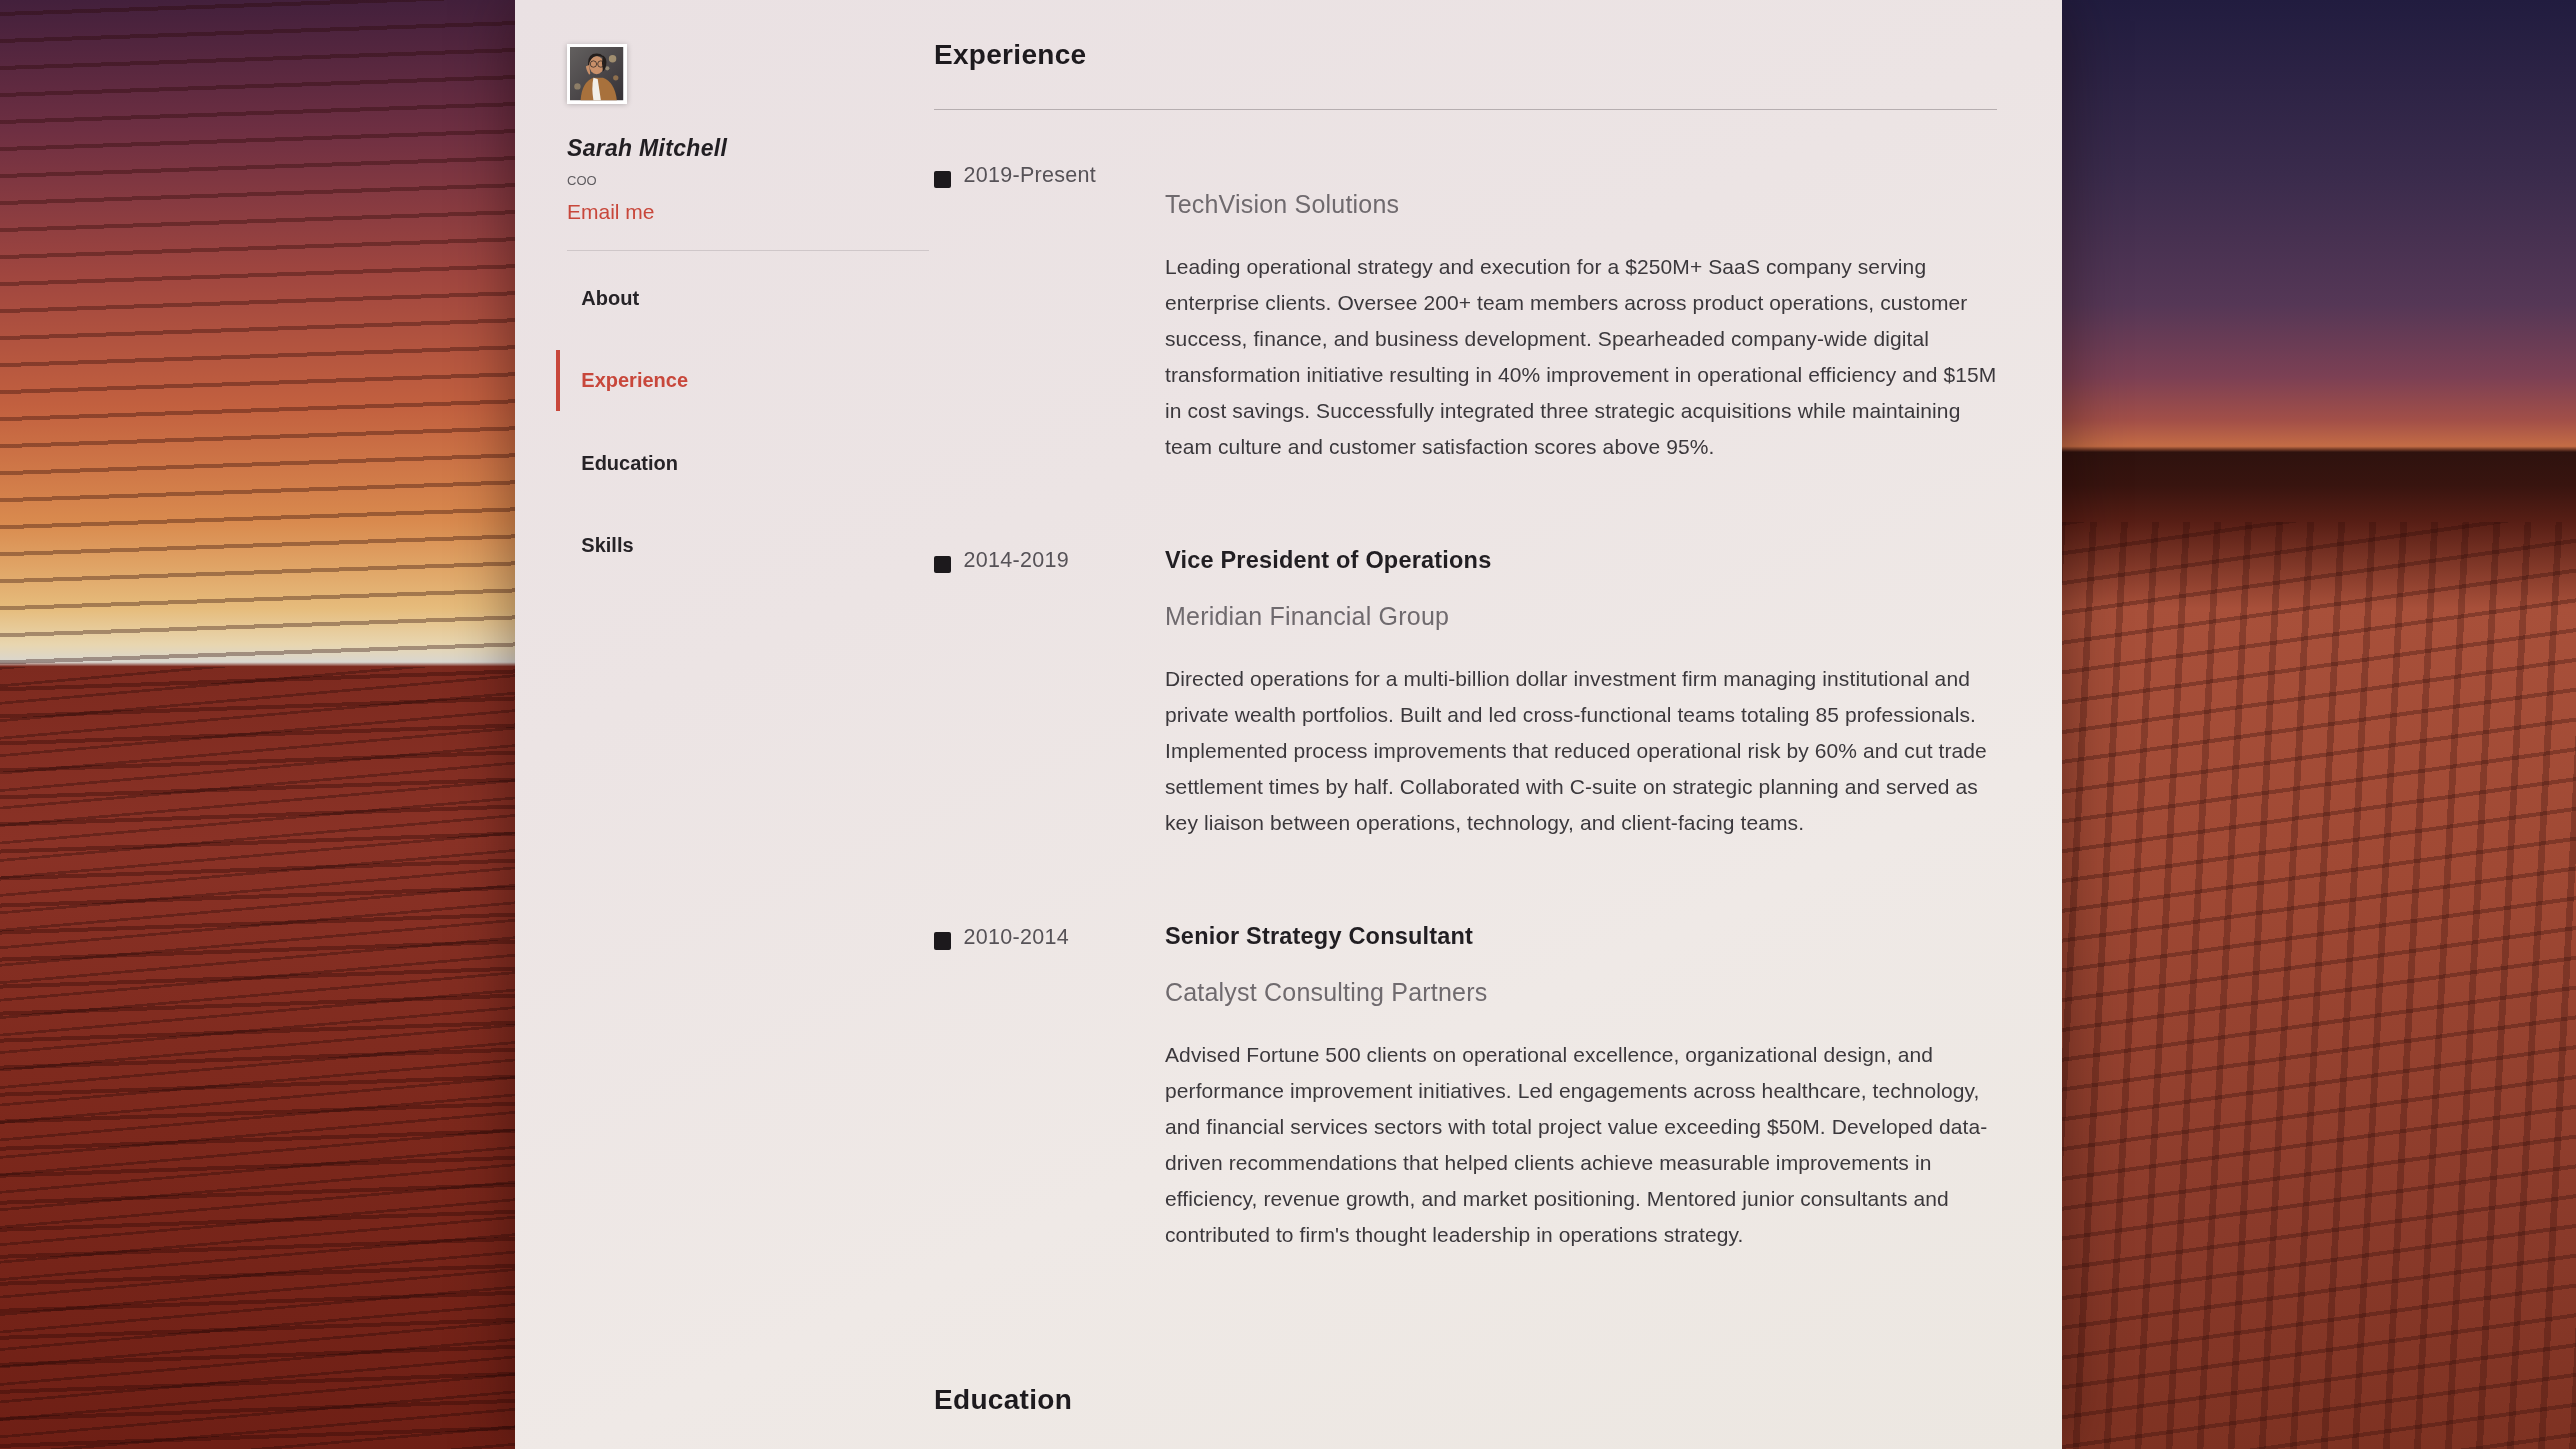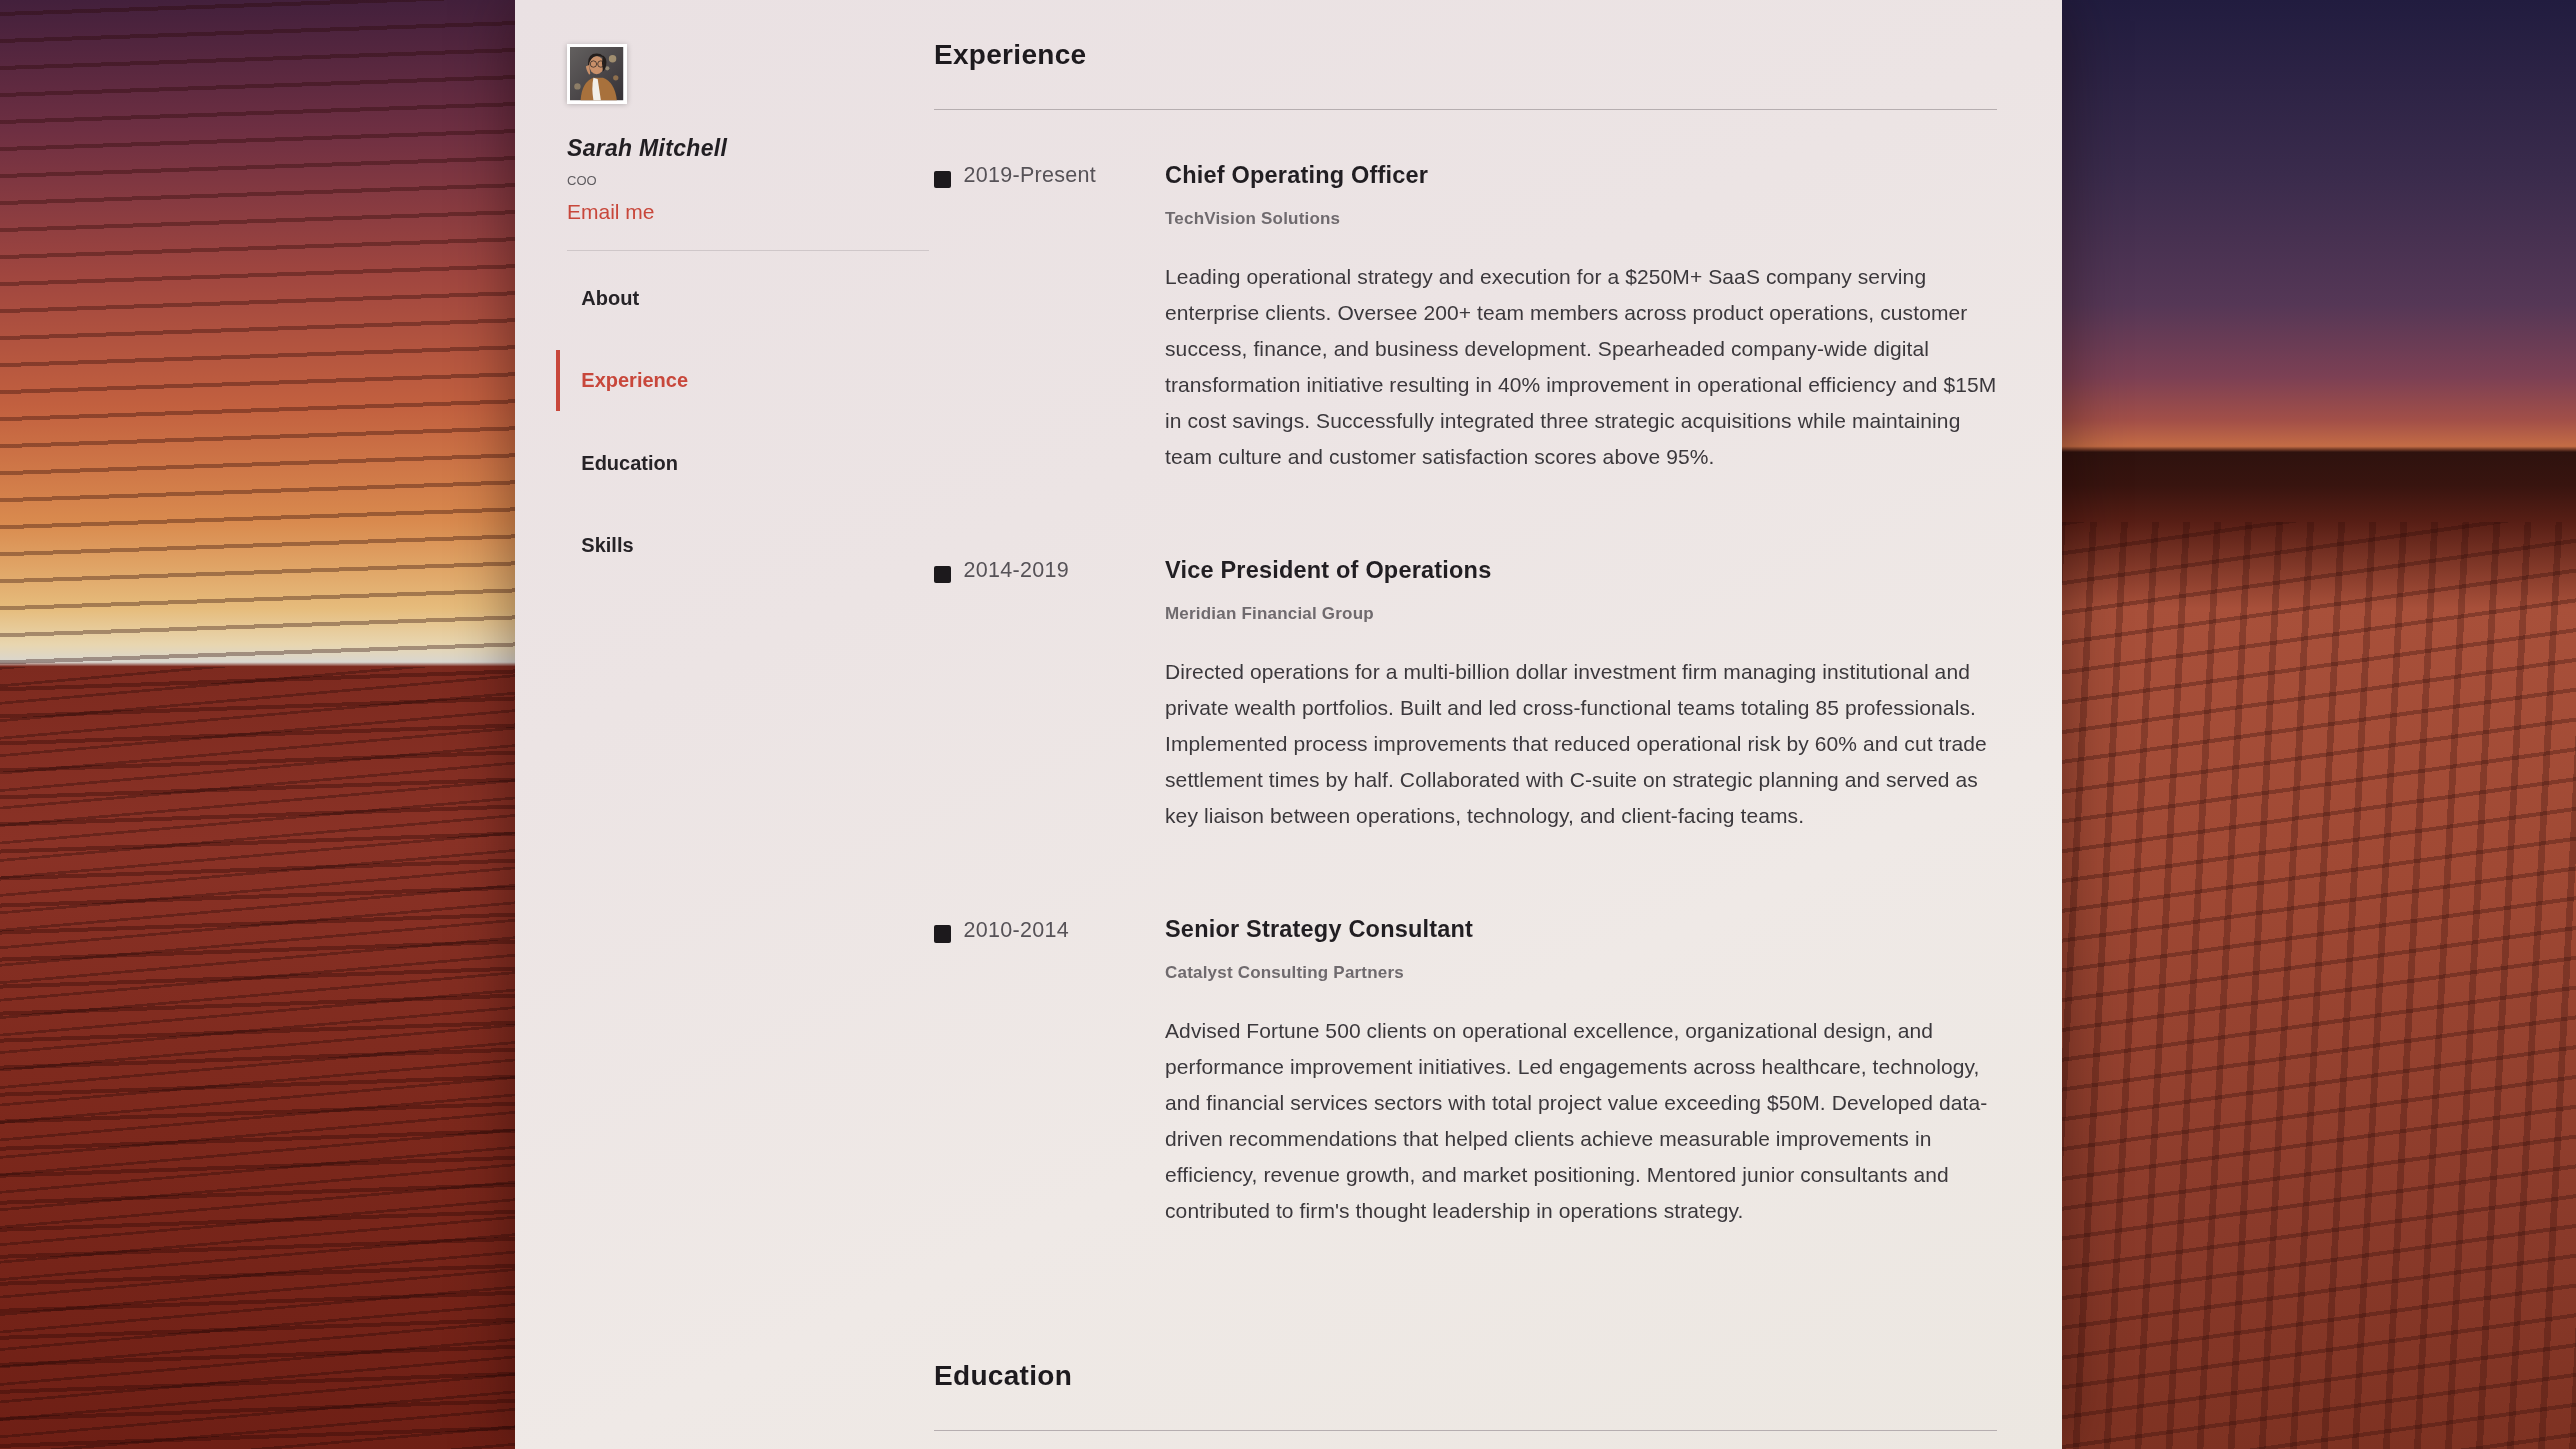--- a/index.html
+++ b/index.html
@@ -72,21 +72,21 @@
   main { padding: 39px 65px 0 0; }
   h2.section-heading { font-size: 28px; font-weight: 700; color: #1d1a1e; letter-spacing: 0.3px; }
   .section-divider { border: none; border-top: 1.3px solid #b6aeb0; margin-top: 38px; }
   .entries { margin-top: 52px; }
 
   .entry { display: grid; grid-template-columns: 231px 1fr; margin-bottom: 82px; }
   .period-col { display: flex; align-items: flex-end; align-self: start; margin-top: 1.3px; }
   .timeline-square { width: 17.4px; height: 17.4px; background: #1c191c; border-radius: 2px; flex: 0 0 auto; }
   .period-label { font-size: 21.5px; color: #565257; margin-left: 12px; letter-spacing: 0.3px; }
   .job-title { font-size: 23.5px; font-weight: 700; color: #211e22; letter-spacing: 0.2px; }
-  .company-name { font-size: 17px; color: #6f6a6e; margin-top: 20px; letter-spacing: 0.2px; font-weight: bold; }
+  .company-name { font-size: 25px; color: #6f6a6e; margin-top: 28px; letter-spacing: 0.2px; }
   .job-desc { font-size: 21px; color: #3b383c; line-height: 1.72; margin-top: 29.5px; max-width: 835px; letter-spacing: 0.1px; }
 
   .education-sec { margin-top: 131px; }
 </style>
 </head>
 <body>
 
 <div class="bg-left"></div>
 <div class="bg-right"></div>
 
@@ -140,21 +140,20 @@
       <hr class="section-divider">
 
       <div class="entries">
 
         <article class="entry">
           <div class="period-col">
             <span class="timeline-square"></span>
             <span class="period-label">2019-Present</span>
           </div>
           <div class="detail-col">
-            <h3 class="job-title">Chief Operating Officer</h3>
             <div class="company-name">TechVision Solutions</div>
             <p class="job-desc">Leading operational strategy and execution for a $250M+ SaaS company serving enterprise clients. Oversee 200+ team members across product operations, customer success, finance, and business development. Spearheaded company-wide digital transformation initiative resulting in 40% improvement in operational efficiency and $15M in cost savings. Successfully integrated three strategic acquisitions while maintaining team culture and customer satisfaction scores above 95%.</p>
           </div>
         </article>
 
         <article class="entry">
           <div class="period-col">
             <span class="timeline-square"></span>
             <span class="period-label">2014-2019</span>
           </div>

